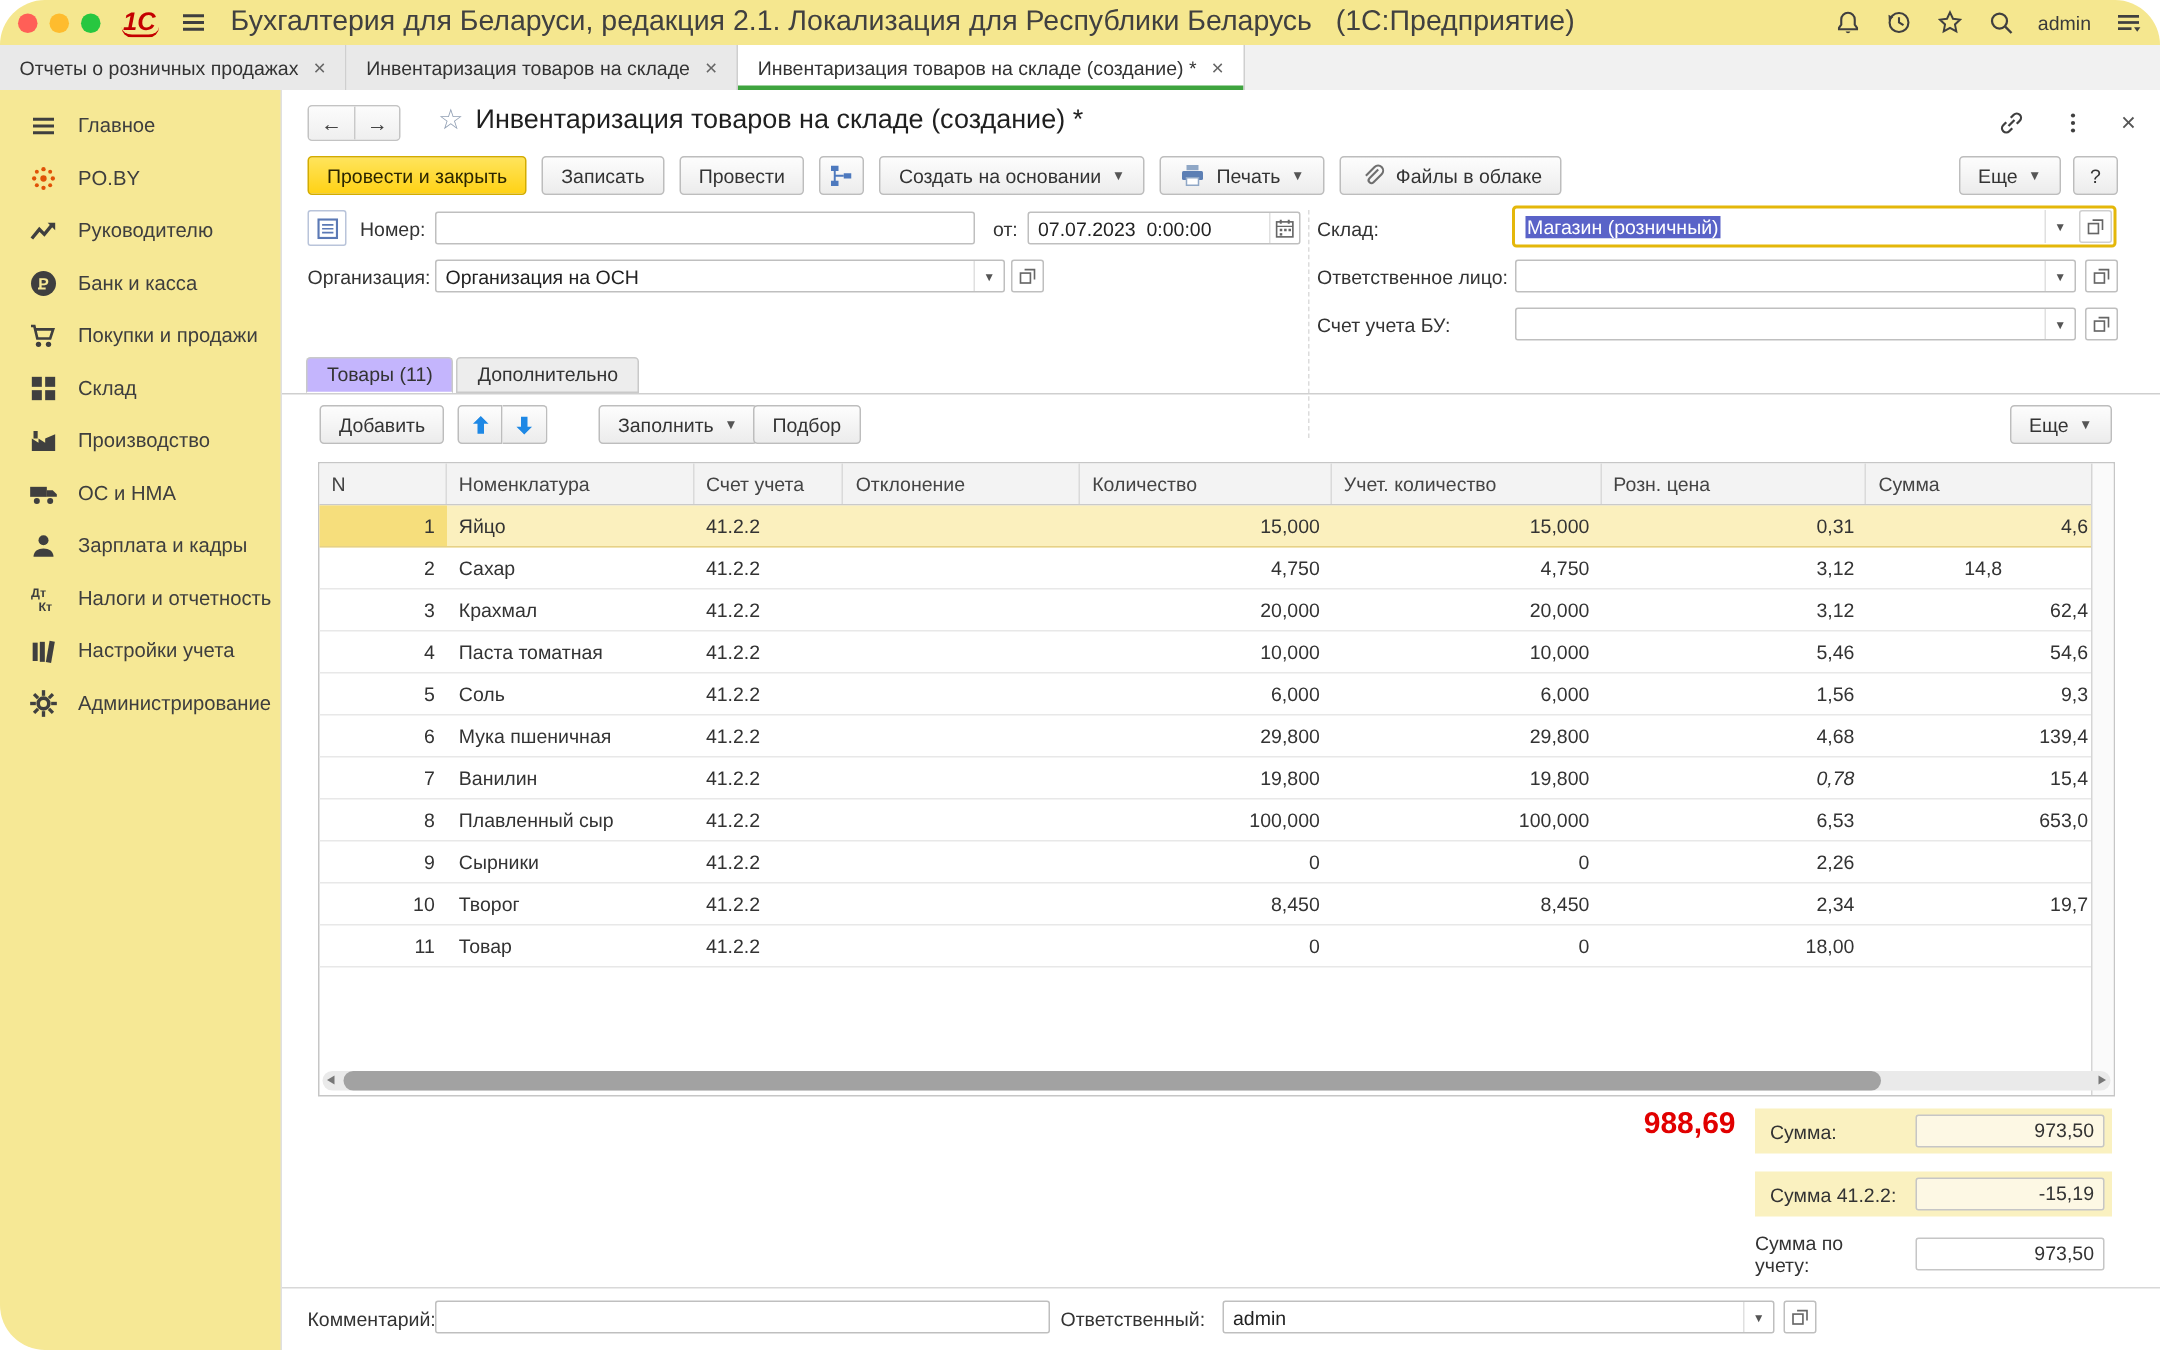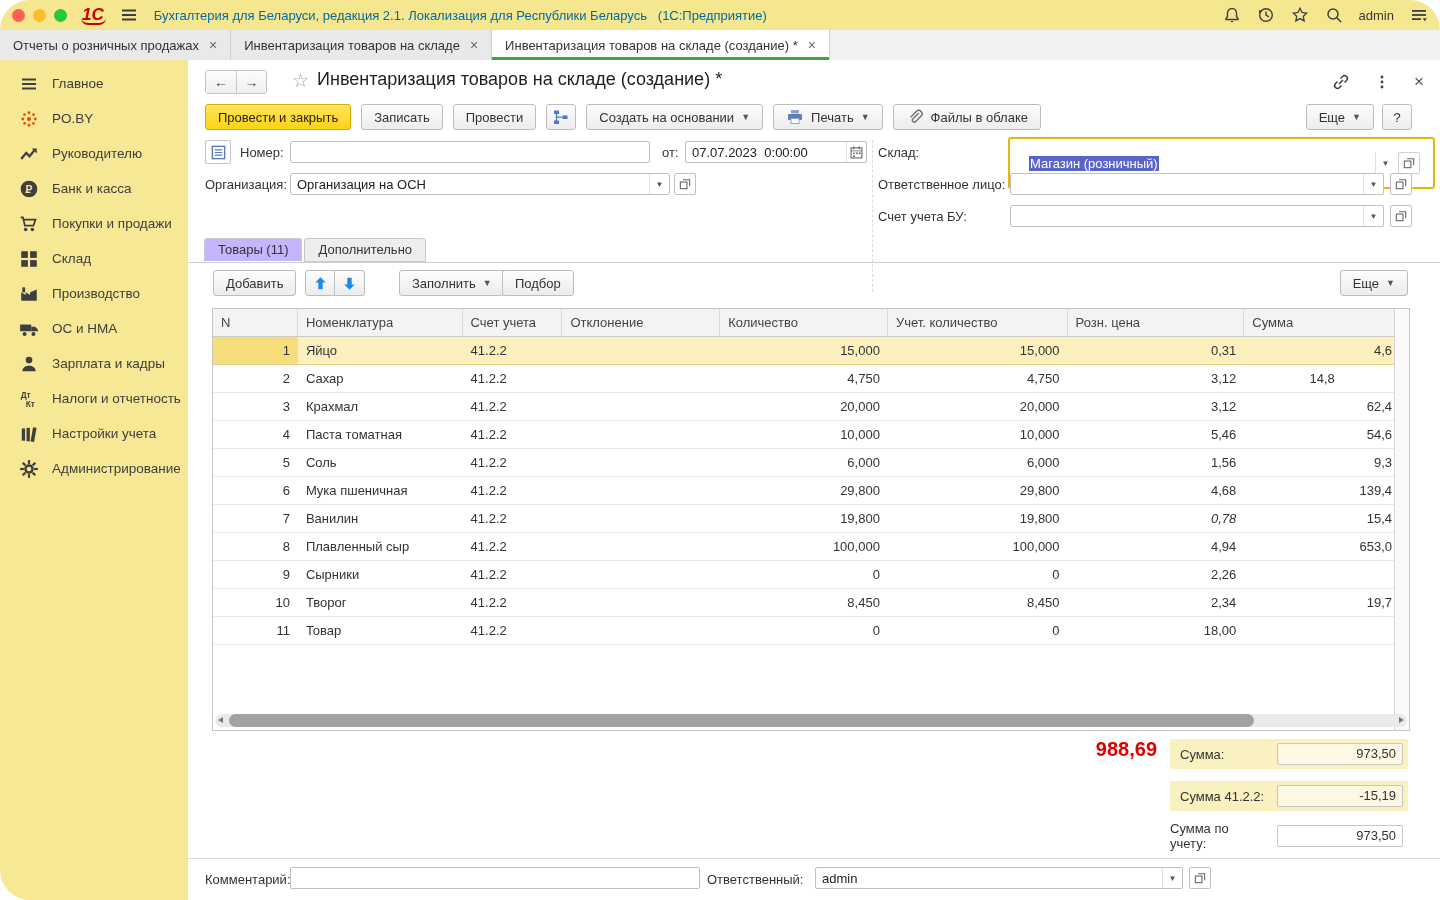--- a/index.html
+++ b/index.html
@@ -6,21 +6,21 @@
   body { font-family:"Liberation Sans","DejaVu Sans",sans-serif; font-size:13px; color:#333; background:#fff; }
   .screen { position:relative; width:1440px; height:900px; overflow:hidden; background:#fff;border-radius:30px; }
 
   
   .titlebar { position:absolute; left:0; top:0; width:1440px; height:30px; background:#F5E78F; display:flex; align-items:center; }
   .lights { display:flex; gap:8px; margin-left:12px; }
   .light { width:13px; height:13px; border-radius:50%; }
   .light.r{background:#FF5F57;} .light.y{background:#FEBC2E;} .light.g{background:#28C740;}
   .logo1c { margin-left:14px; color:#C40000; font-weight:bold; font-style:italic; font-size:17px; border-bottom:2px solid #C40000; border-radius:0 0 7px 7px; padding:0 2px 0 1px; line-height:17px;}
   .tb-menu { margin-left:14px; color:#3a3a3a; display:flex; align-items:center;}
-  .tb-title { margin-left:16px; color:#0369a1; font-size:13px; white-space:pre;text-align:right; }
+  .tb-title { margin-left:16px; color:#404040; font-size:19px; white-space:pre;text-align:right; }
   .tb-right { position:absolute; right:12px; top:0; height:30px; display:flex; align-items:center; gap:16px; color:#3a3a3a; }
   .tb-right .usr { font-size:13px; }
   .icn { display:inline-flex; align-items:center; justify-content:center; width:18px; height:18px; color:#3f3f3f; }
   .icn svg { display:block; }
 
   
   .tabbar { position:absolute; left:0; top:30px; width:1440px; height:30px; background:#F1F1F1; display:flex; }
   .tab { height:30px; display:flex; align-items:center; gap:10px; padding:0 13px; background:#E9E9E9; border-right:1px solid #CFCFCF; color:#333; cursor:default; }
   .tab.active { background:#FFF; box-shadow:inset 0 -3px 0 #3FA43F; }
   .tab-close { color:#666; font-size:14px; line-height:14px; }
@@ -51,21 +51,21 @@
   .btn.iconb { width:30px; padding:0; justify-content:center; }
   .tbar-right { position:absolute; right:28px; top:44px; display:flex; gap:8px; }
 
   
   .lbl { position:absolute; font-size:13px; color:#333; white-space:nowrap; }
   .fld { position:absolute; display:flex; align-items:center; height:22px; border:1px solid #BFBFBF; border-radius:2px; background:#fff; }
   .fld .val { flex:1; padding:0 6px; white-space:pre; overflow:hidden; font-size:13px; color:#222; }
   .fld .sel { background:#5A63C8; color:#fff; padding:0 1px; }
   .fld .cbtn { width:20px; align-self:stretch; display:flex; align-items:center; justify-content:center; font-size:8px; color:#555; border-left:1px solid #E0E0E0; }
   .sqbtn { position:absolute; width:22px; height:22px; border:1px solid #BFBFBF; border-radius:2px; background:#fff; display:flex; align-items:center; justify-content:center; color:#666; }
-  .focus-wrap { position:absolute; display:flex; align-items:center; gap:3px; border:2px solid #E4B70A; border-radius:3px; padding:13px; background:#fff; }
+  .focus-wrap { position:absolute; display:flex; align-items:center; gap:3px; border:2px solid #E4B70A; border-radius:3px; padding:1px; background:#fff; }
   .focus-wrap .fld, .focus-wrap .sqbtn { position:static; }
   .vsep-dashed { position:absolute; left:684px; top:80px; height:152px; border-left:1px dashed #DCDCDC; }
 
   
   .page-tabs { position:absolute; left:16px; top:178px; display:flex; gap:2px; z-index:2; }
   .ptab { height:24px; line-height:22px; padding:0 13px; border:1px solid #C9C9C9; border-radius:3px 3px 0 0; background:#EDEDED; color:#333; }
   .ptab.active { background:#c4b5fd; border-bottom:1px solid #fff; margin-bottom:-1px; }
   .panel-line { position:absolute; left:0; top:202px; width:100%; border-top:1px solid #CFCFCF; }
 
   
@@ -609,21 +609,21 @@
             <span class="gc r" style="width: 177px; font-style: italic;">0,78</span>
             <span class="gc r" style="width: 150px;">15,4</span>
           </div>
           <div class="gr">
             <span class="gc r" style="width: 85px;">8</span>
             <span class="gc" style="width: 165px;">Плавленный сыр</span>
             <span class="gc" style="width: 100px;">41.2.2</span>
             <span class="gc" style="width: 158px;"></span>
             <span class="gc r" style="width: 168px;">100,000</span>
             <span class="gc r" style="width: 180px;">100,000</span>
-            <span class="gc r" style="width: 177px;">4,94</span>
+            <span class="gc r" style="width: 177px;">6,53</span>
             <span class="gc r" style="width: 150px;">653,0</span>
           </div>
           <div class="gr">
             <span class="gc r" style="width: 85px;">9</span>
             <span class="gc" style="width: 165px;">Сырники</span>
             <span class="gc" style="width: 100px;">41.2.2</span>
             <span class="gc" style="width: 158px;"></span>
             <span class="gc r" style="width: 168px;">0</span>
             <span class="gc r" style="width: 180px;">0</span>
             <span class="gc r" style="width: 177px;">2,26</span>

